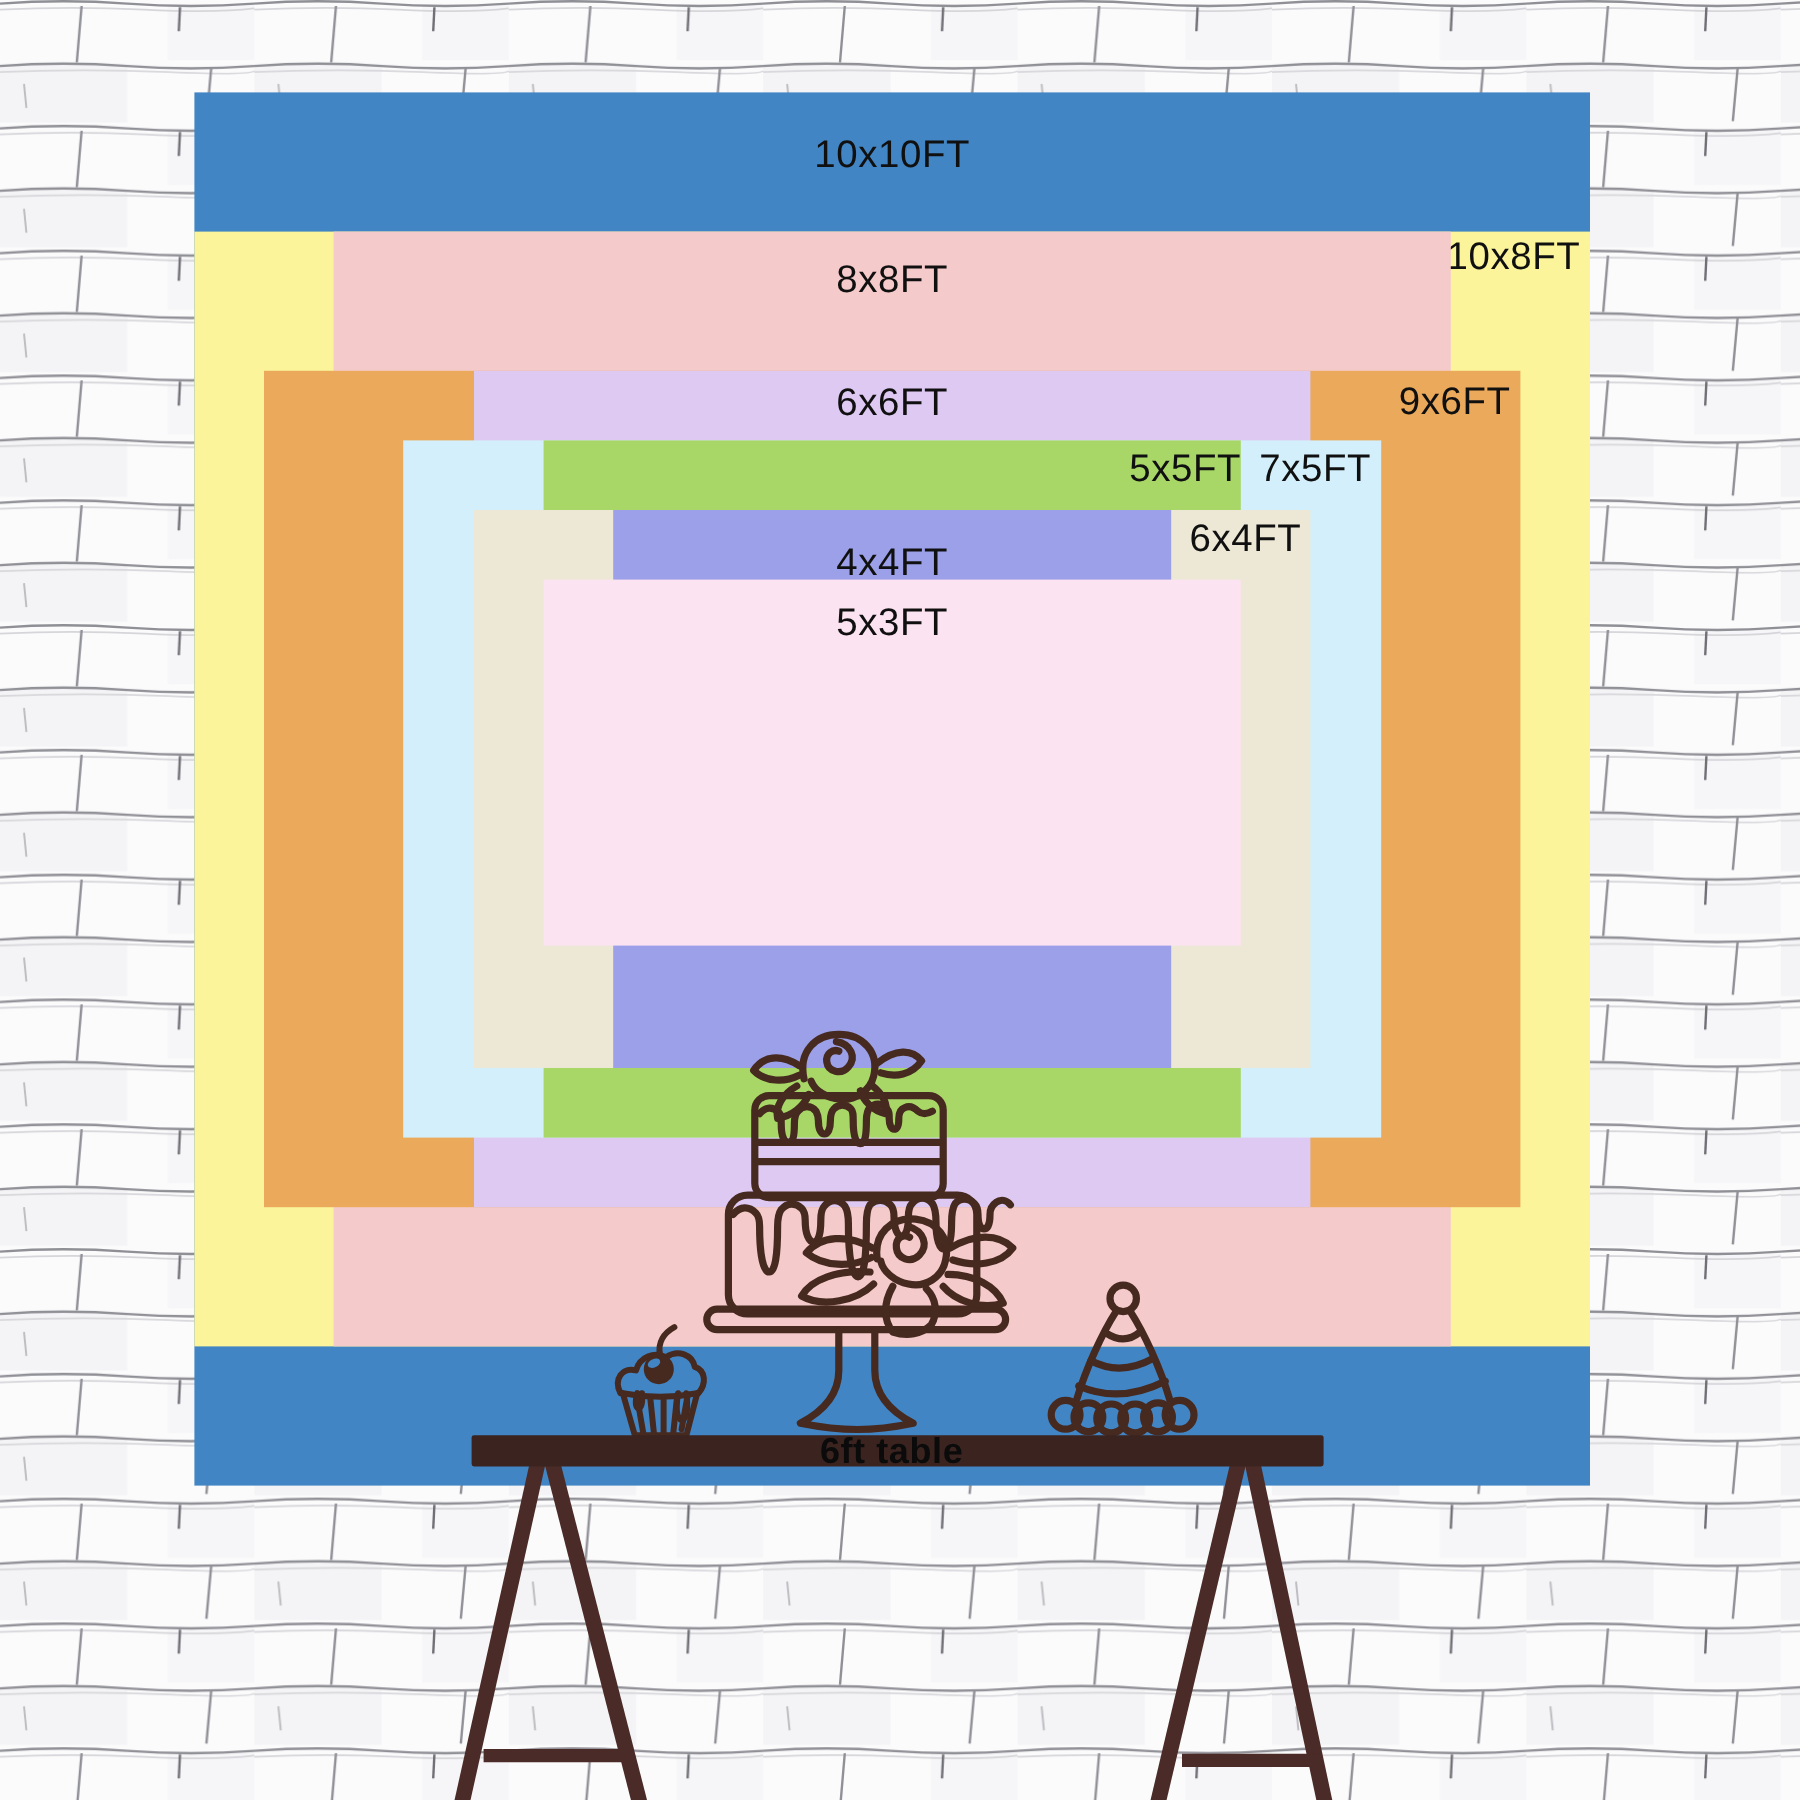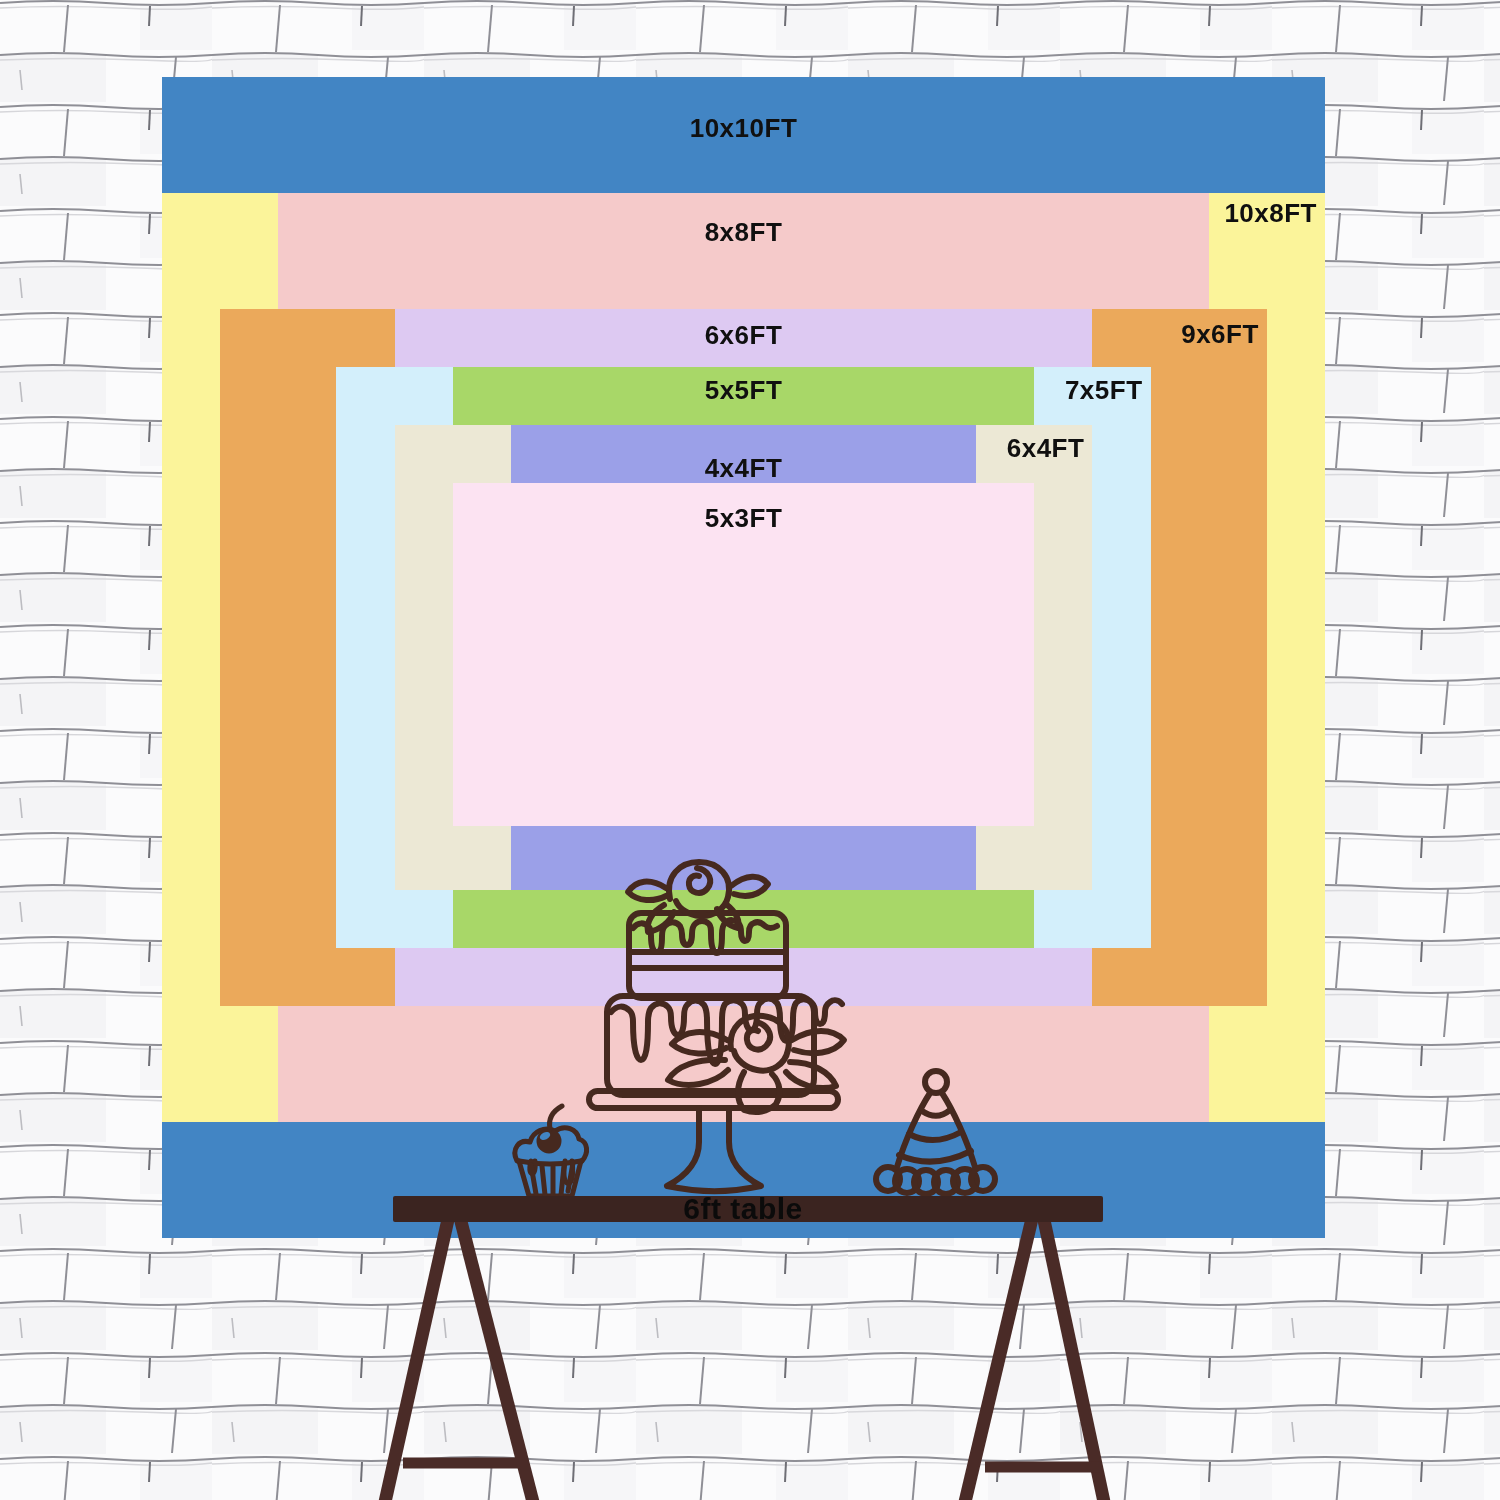--- a/index.html
+++ b/index.html
@@ -9,23 +9,23 @@
     height: 1500px;
     overflow: hidden;
     background: #fbfbfc;
     font-family: "Liberation Sans", sans-serif;
   }
   .wall { position: absolute; left: 0; top: 0; }
   #rects { position: absolute; left: 0; top: 0; width: 100%; height: 100%; }
   .size-rect { position: absolute; }
   .size-label {
     position: absolute;
-    font-size: 26px;
+    font-size: 32px;
     line-height: 38px;
-    font-weight: 700;
+    font-weight: 400;
     color: #101010;
     white-space: nowrap;
     letter-spacing: 0.5px;
   }
   .size-label.center { left: 0; right: 0; text-align: center; }
   .size-label.right  { right: 8px; }
   .furniture { position: absolute; left: 0; top: 0; }
   .table-label-text {
     font-family: "Liberation Sans", sans-serif;
     font-size: 30px;
@@ -70,29 +70,29 @@
       <div class="size-rect" style="left: 220.15px; top: 309.2px; width: 1046.7px; height: 696.6px; background: rgb(235, 169, 91);">
         <div class="size-label right" style="top: 6px;">9x6FT</div>
       </div>
       <div class="size-rect" style="left: 394.6px; top: 309.2px; width: 697.8px; height: 696.6px; background: rgb(221, 201, 242);">
         <div class="size-label center" style="top: 7px;">6x6FT</div>
       </div>
       <div class="size-rect" style="left: 336.45px; top: 367.25px; width: 814.1px; height: 580.5px; background: rgb(211, 239, 251);">
         <div class="size-label right" style="top: 4px;">7x5FT</div>
       </div>
       <div class="size-rect" style="left: 452.75px; top: 367.25px; width: 581.5px; height: 580.5px; background: rgb(168, 215, 104);">
-        <div class="size-label center" style="top: 4px;">5x5FT</div>
+        <div class="size-label center" style="top: 4px; text-align: right;">5x5FT</div>
       </div>
       <div class="size-rect" style="left: 394.6px; top: 425.3px; width: 697.8px; height: 464.4px; background: rgb(236, 232, 213);">
         <div class="size-label right" style="top: 4px;">6x4FT</div>
       </div>
       <div class="size-rect" style="left: 510.9px; top: 425.3px; width: 465.2px; height: 464.4px; background: rgb(155, 160, 232);">
         <div class="size-label center" style="top: 4px; margin-top: 20px;">4x4FT</div>
       </div>
-      <div class="size-rect" style="left: 452.75px; top: 483.35px; width: 581.5px; height: 343px; background: rgb(252, 227, 242);">
+      <div class="size-rect" style="left: 452.75px; top: 483.35px; width: 581.5px; height: 305px; background: rgb(252, 227, 242);">
         <div class="size-label center" style="top: 16px;">5x3FT</div>
       </div>
     </div>
 
   <svg class="furniture" width="1500" height="1500" viewBox="0 0 1500 1500">
 
     <g stroke="#4a2b27" stroke-width="13" fill="none" stroke-linecap="butt">
       <path d="M451 1206 L385 1502"></path>
       <path d="M457 1206 L533 1502"></path>
       <path d="M403 1463 L520 1463" stroke-width="11"></path>

